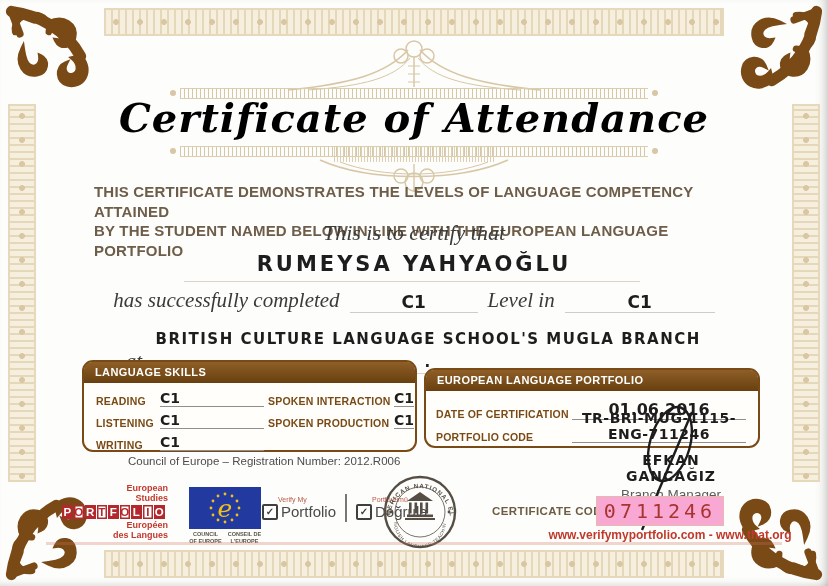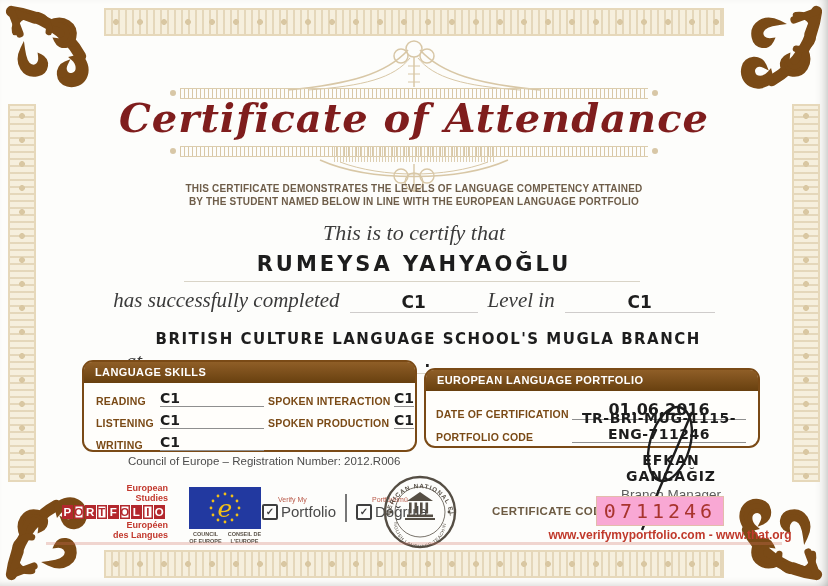--- a/index.html
+++ b/index.html
@@ -32,23 +32,23 @@
         background:repeating-linear-gradient(90deg,#d8c7a6 0 1px,transparent 1px 4px);
         border-top:1px solid #dccdae;border-bottom:1px solid #dccdae;}
   .hatch-bar::before,.hatch-bar::after{content:"";position:absolute;top:1px;width:6px;height:6px;border-radius:50%;background:#d8c7a6;}
   .hatch-bar::before{left:-10px}.hatch-bar::after{right:-10px}
   .hatch-bar.upper{top:88px}.hatch-bar.lower{top:146px}
   .hatch-block{position:absolute;left:334px;top:146px;width:160px;height:16px;
         background:repeating-linear-gradient(90deg,#ddcfb2 0 1px,transparent 1px 3px);}
   
   .title{position:absolute;left:0;top:94px;width:100%;text-align:center;
         font-family:"DejaVu Serif",serif;font-style:italic;font-weight:700;
-        font-size:40px;color:#7f1d1d;letter-spacing:1px;}
-  .statement{position:absolute;left:94px;top:182px;width:640px;text-align:center;
-        font-size:10px;font-weight:700;color:#6e5d49;line-height:1.3;letter-spacing:.2px;}
+        font-size:40px;color:#000000;letter-spacing:1px;}
+  .statement{position:absolute;left:94px;top:182px;width:640px;text-align:left;
+        font-size:15px;font-weight:700;color:#6e5d49;line-height:1.3;letter-spacing:.2px;}
   .certify{position:absolute;left:0;top:220px;width:100%;text-align:center;
         font-family:"Liberation Serif",serif;font-style:italic;font-size:22px;color:#3c3c3c;}
   .hand{font-family:"DejaVu Sans",sans-serif;font-weight:700;color:#1d1d1d;}
   .student-name{position:absolute;left:0;top:252px;width:100%;text-align:center;
         font-size:21px;letter-spacing:3px;}
   .name-underline{position:absolute;left:184px;top:281px;width:456px;border-bottom:1.5px solid #d9d4c7;}
   .completed-line{position:absolute;left:0;top:288px;width:100%;display:flex;justify-content:center;align-items:flex-end;gap:10px;
         font-family:"Liberation Serif",serif;font-style:italic;font-size:21px;color:#3a3a3a;}
   .blank{display:inline-block;border-bottom:1.5px solid #cfcccb;text-align:center;
         font-style:normal;font-size:17px;line-height:1.2;}

